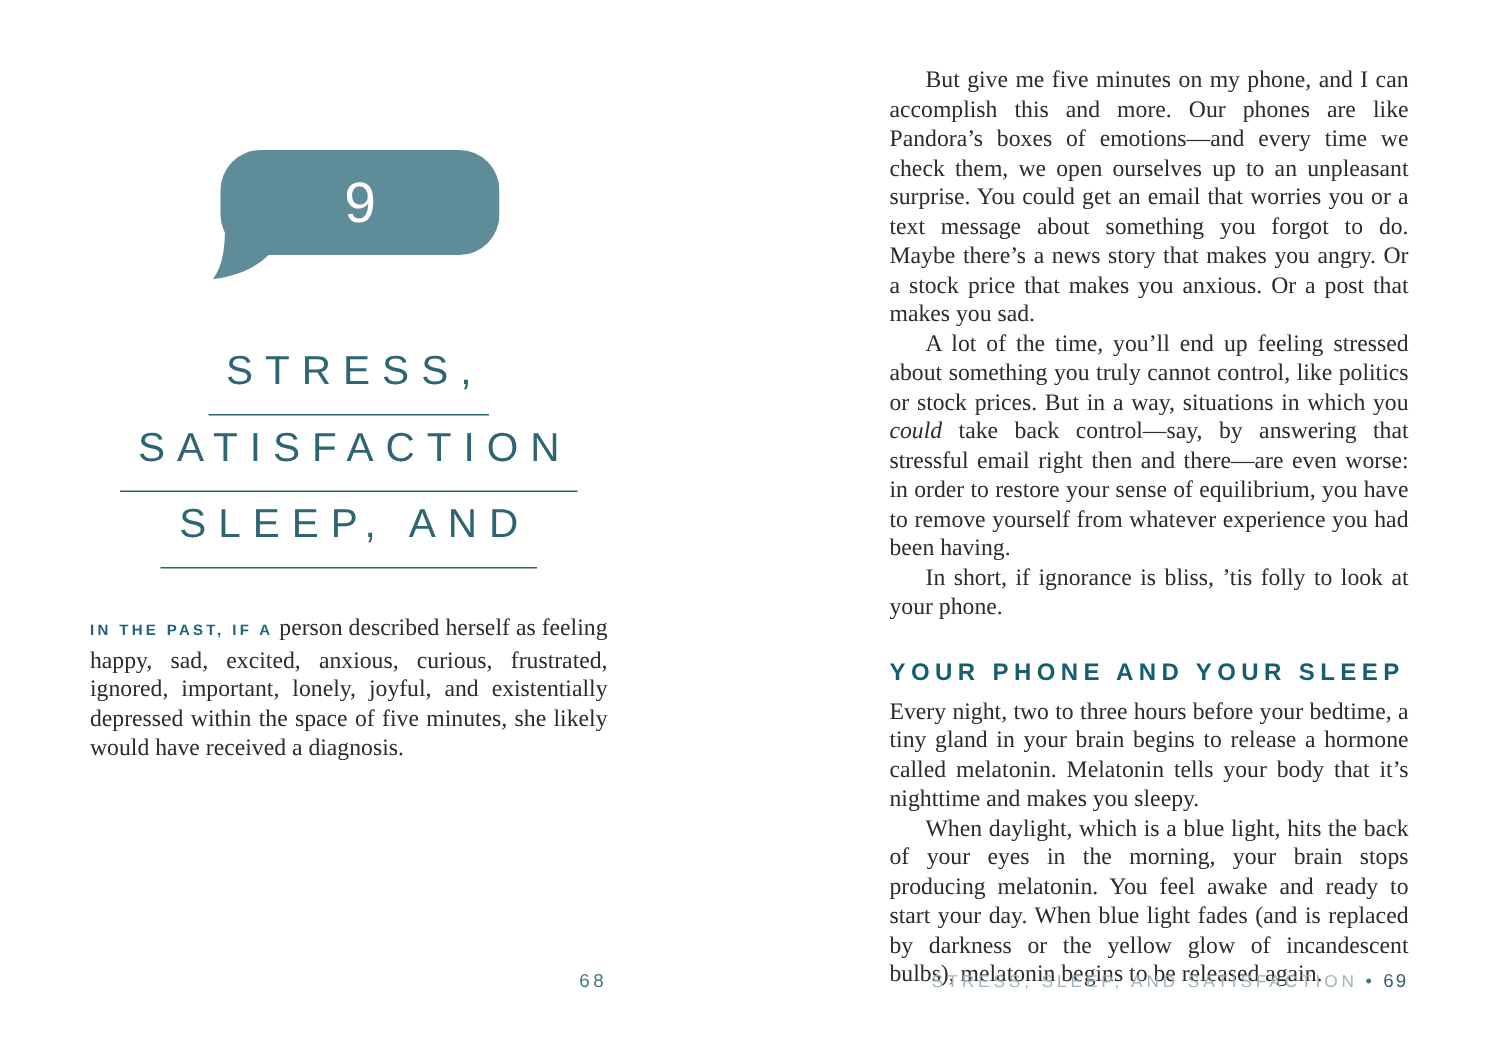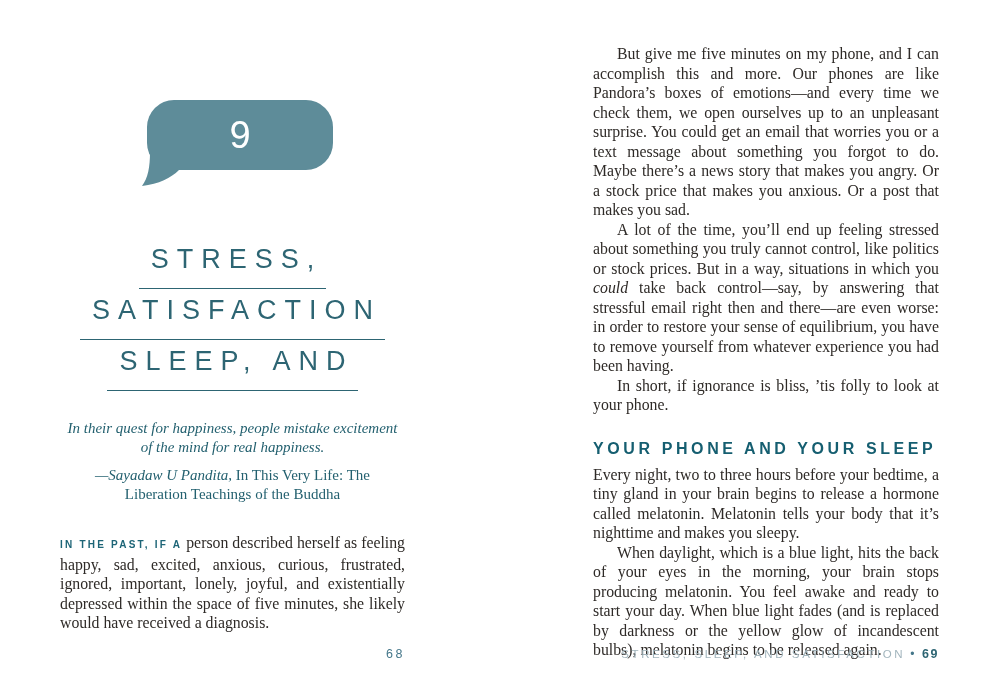--- a/index.html
+++ b/index.html
@@ -24,21 +24,21 @@
   
   .bubble-wrap{margin:100px auto 0;width:200px;height:88px;color:var(--bubble);}
   .bubble-wrap svg{display:block;}
   .bubble-num{
     font-family:"Liberation Sans", sans-serif;font-size:38px;font-weight:400;
     fill:#ffffff;
   }
 
   
   .chapter-title{
-    margin-top:56px;text-align:center;color:var(--title);
+    margin-top:44px;text-align:center;color:var(--title);
     font-family:"Liberation Sans", sans-serif;font-weight:300;
   }
   .title-row{margin-bottom:6px;}
   .title-line{
     display:inline-block;font-size:27px;letter-spacing:8px;
     padding:0 4px 13px 12px;border-bottom:1.5px solid var(--title);
   }
 
   
   .epigraph{margin:28px 6px 0;text-align:center;color:var(--epigraph);
@@ -70,21 +70,21 @@
     font-family:"Liberation Sans", sans-serif;font-weight:bold;
     font-size:16px;letter-spacing:3.6px;color:var(--heading);
   }
 
   
   .folio{position:absolute;bottom:29px;left:0;right:0;text-align:right;
     font-family:"Liberation Sans", sans-serif;}
   .folio-left{font-size:12.5px;letter-spacing:2.5px;color:var(--folio);}
   .folio-right{font-size:11.5px;letter-spacing:2.6px;color:var(--runhead);}
   .folio-right .bullet{color:var(--folio);margin:0 5px;font-size:12px;}
-  .folio-right .folio-num{color:var(--title);font-weight:bold;font-size:12.5px;letter-spacing:1.5px;}
+  .folio-right .folio-num{color:var(--title);font-weight:normal;font-size:12.5px;letter-spacing:1.5px;}
 </style>
 </head>
 <body>
 
 <div class="spread">
 
   <div class="page page-left">
 
     <div class="bubble-wrap">
       <svg width="200" height="88" viewBox="0 0 200 88">
@@ -93,24 +93,20 @@
         <text class="bubble-num" x="107" y="48" text-anchor="middle">9</text>
       </svg>
     </div>
 
     <div class="chapter-title">
       <div class="title-row"><span class="title-line">STRESS,</span></div>
       <div class="title-row"><span class="title-line">SATISFACTION</span></div>
       <div class="title-row"><span class="title-line">SLEEP, AND</span></div>
     </div>
 
-    <div class="epigraph">
-      <p class="quote">In their quest for happiness, people mistake excitement of the mind for real happiness.</p>
-      <p class="attribution"><em>—Sayadaw U Pandita,</em><span> In This Very Life: The Liberation Teachings of the Buddha</span></p>
-    </div>
 
     <p class="body-left"><span class="lead-in">IN THE PAST, IF A</span><span> person described herself as feeling happy, sad, excited, anxious, curious, frustrated, ignored, important, lonely, joyful, and existentially depressed within the space of five minutes, she likely would have received a diagnosis.</span></p>
 
     <div class="folio folio-left">68</div>
   </div>
 
   <div class="page page-right">
     <div class="right-content" id="right-sections">
         <p class="body-para indent"><span>But give me five minutes on my phone, and I can accomplish this and more. Our phones are like Pandora’s boxes of emotions—and every time we check them, we open ourselves up to an unpleasant surprise. You could get an email that worries you or a text message about something you forgot to do. Maybe there’s a news story that makes you angry. Or a stock price that makes you anxious. Or a post that makes you sad.</span></p>
         <p class="body-para indent"><span>A lot of the time, you’ll end up feeling stressed about something you truly cannot control, like politics or stock prices. But in a way, situations in which you </span><em>could</em><span> take back control—say, by answering that stressful email right then and there—are even worse: in order to restore your sense of equilibrium, you have to remove yourself from whatever experience you had been having.</span></p>

